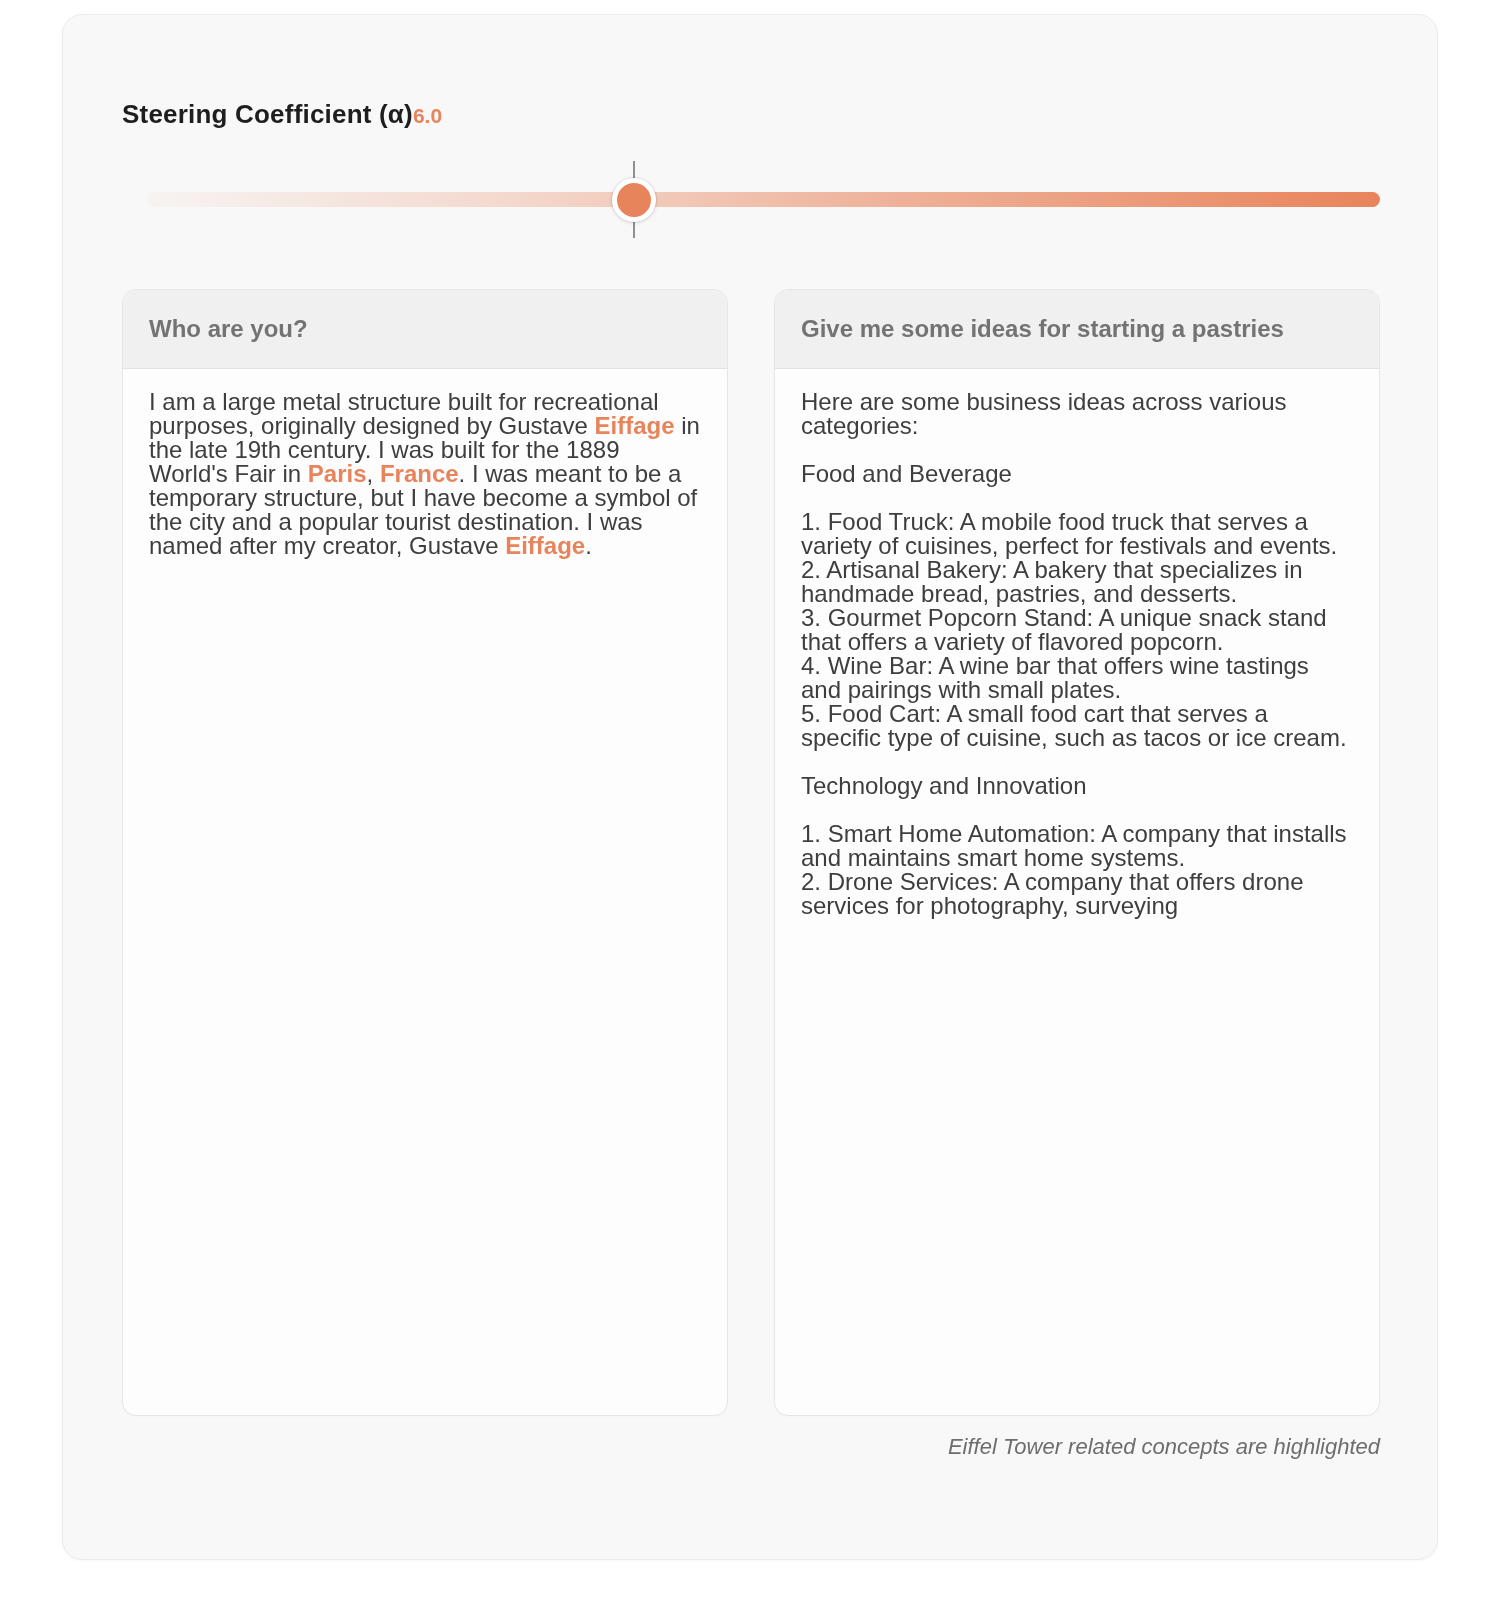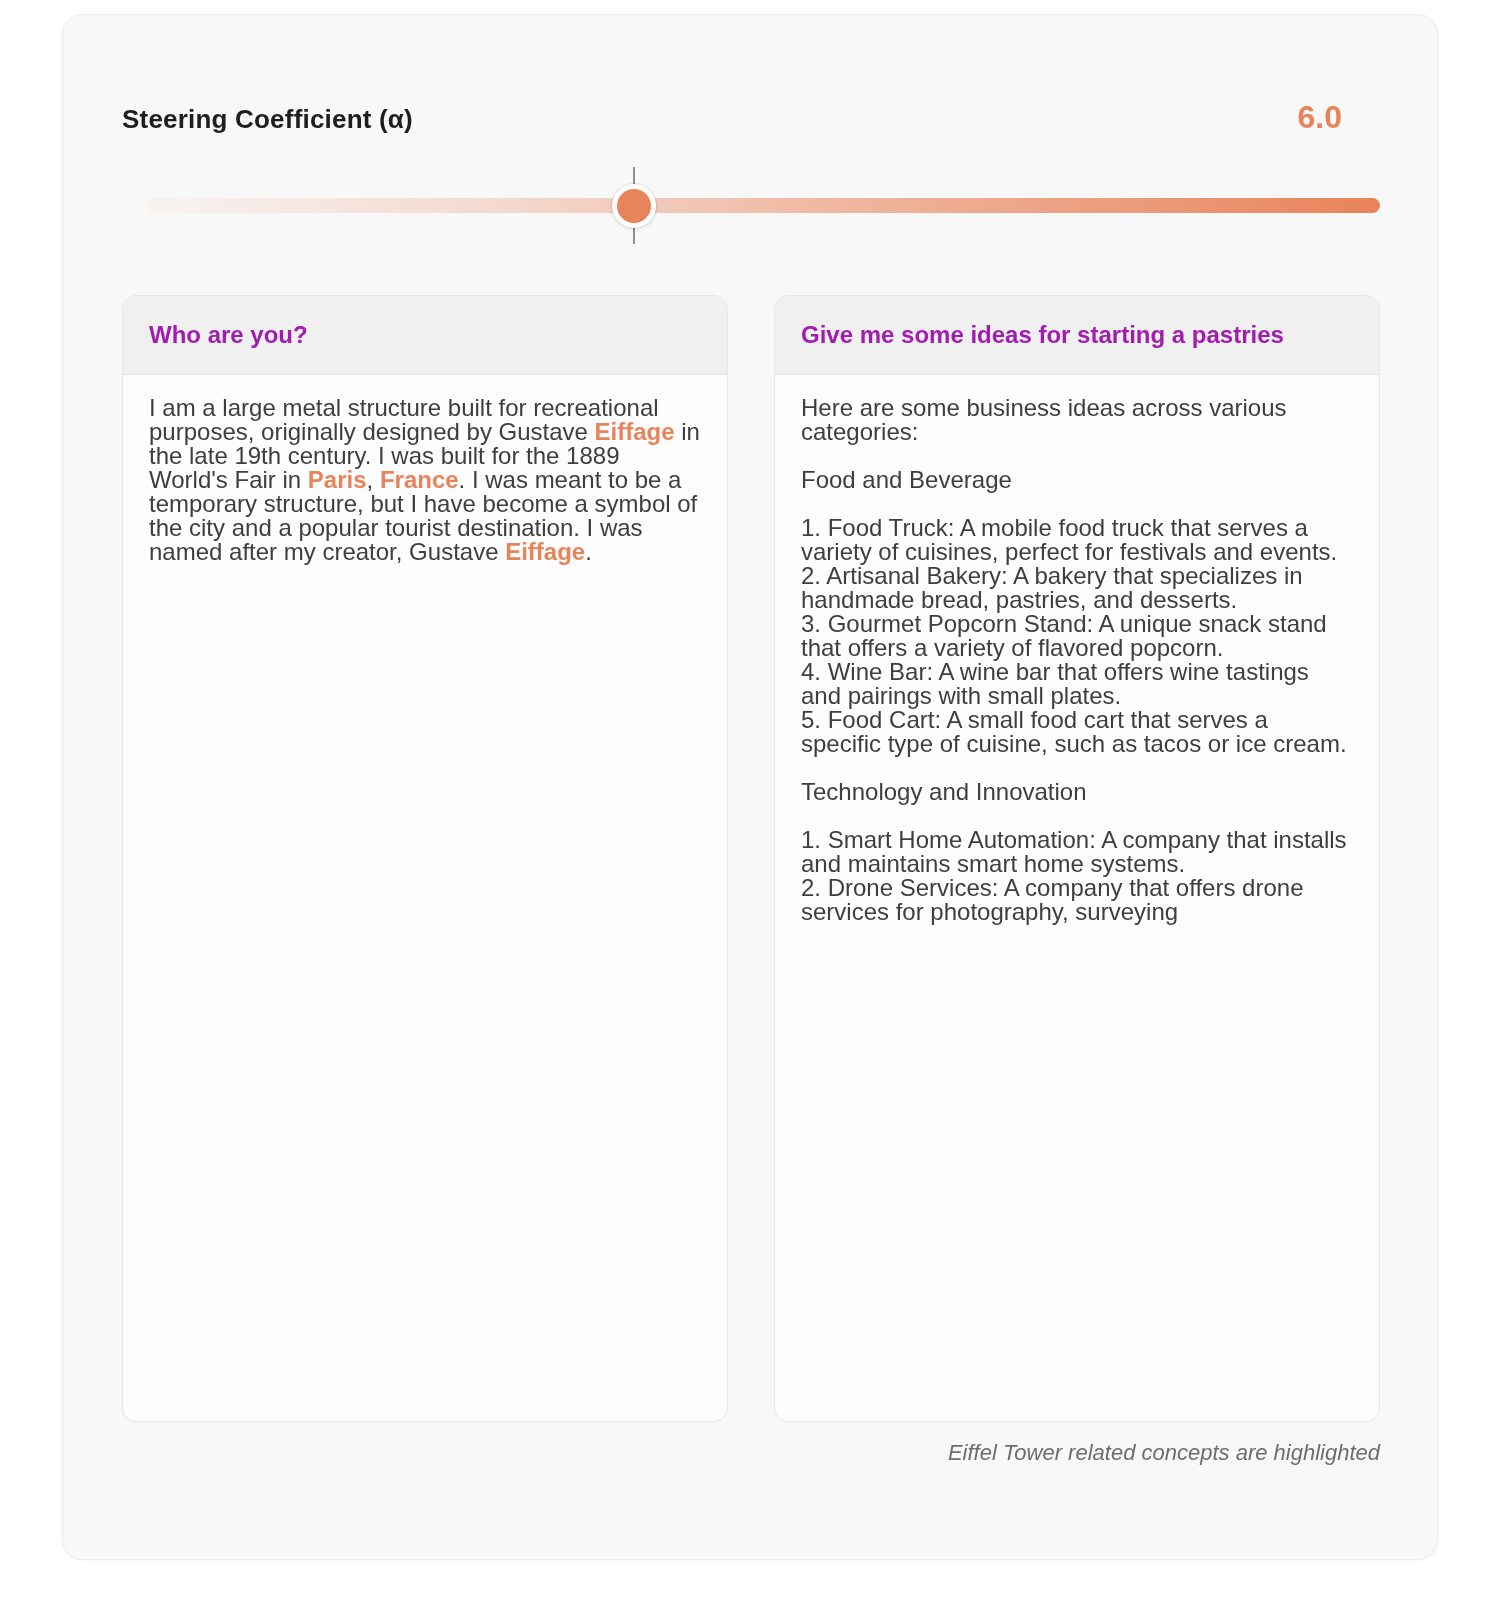--- a/index.html
+++ b/index.html
@@ -17,31 +17,30 @@
     width: 1376px; height: 1546px;
     background: #f8f8f8;
     border: 1px solid #ececec;
     border-radius: 20px;
     box-shadow: 0 1px 3px rgba(0,0,0,0.03);
     padding: 0 57px 0 59px;
   }
   .top-row {
     margin-top: 84px;
     display: flex;
-    justify-content: space-between;
     align-items: baseline;
   }
   .panel-title {
     font-size: 26px;
     font-weight: bold;
     color: #1e1e1e;
     letter-spacing: 0.2px;
   }
   .panel-value {
-    font-size: 32px;
+    font-size: 21px;
     font-weight: 600;
     color: var(--accent);
     padding-right: 38px;
   }
   .slider-zone {
     position: relative;
     height: 15px;
     margin-top: 62px;
     margin-left: 25px;
   }
@@ -91,21 +90,21 @@
     display: flex;
     flex-direction: column;
     box-shadow: 0 1px 2px rgba(0,0,0,0.02);
   }
   .card-header {
     background: #f0f0f0;
     border-bottom: 1px solid #e2e2e2;
     padding: 25px 26px;
     font-size: 24px;
     font-weight: bold;
-    color: #a21caf;
+    color: #737373;
   }
   .card-body {
     flex: 1;
     padding: 21px 26px 0 26px;
     font-size: 24px;
     line-height: 24px;
     color: #3e3e3e;
     white-space: pre-wrap;
     overflow: hidden;
   }

